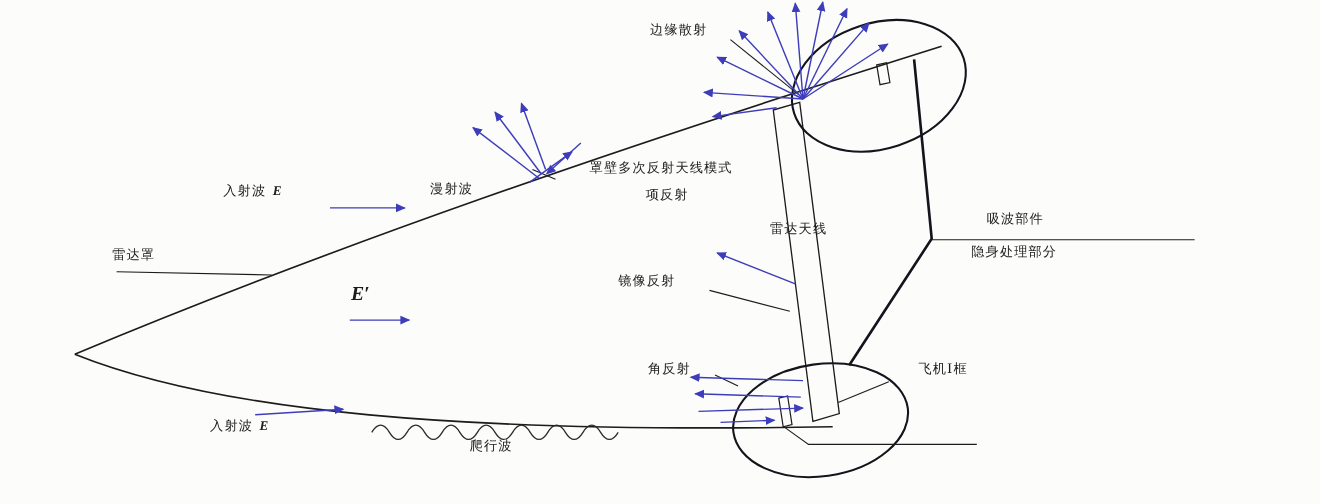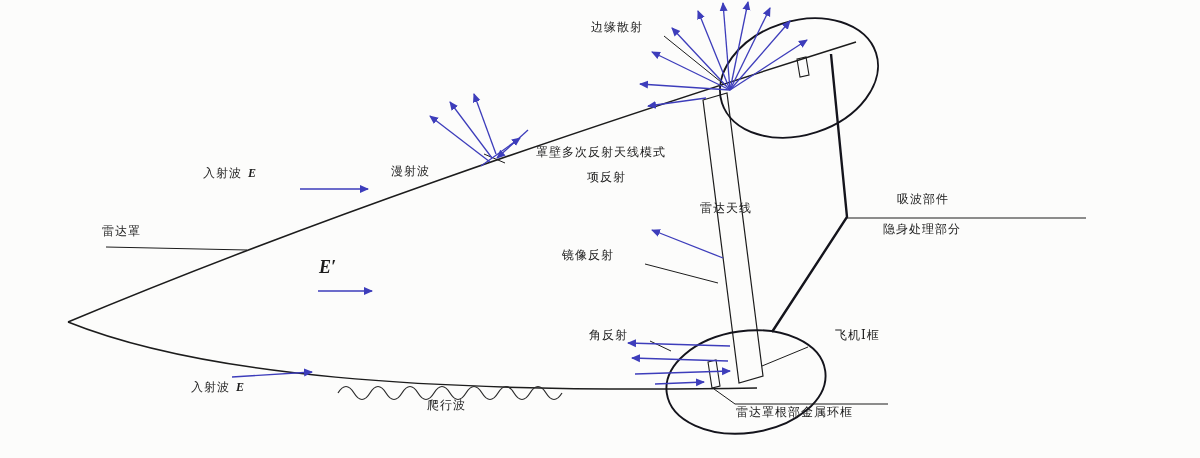--- a/index.html
+++ b/index.html
@@ -101,15 +101,14 @@
   <div class="lbl big-sym" style="left:319px;top:258px;">E′</div>
   <div class="lbl" style="left:562px;top:249px;">镜像反射</div>
   <div class="lbl" style="left:589px;top:329px;">角反射</div>
   <div class="lbl" style="left:810px;top:329px;margin-left:25px;">飞机Ⅰ框</div>
 
   <div class="lbl" style="left:191px;top:381px;">
     <span>入射波</span><span class="sym">E</span>
   </div>
 
   <div class="lbl" style="left:427px;top:399px;">爬行波</div>
-  <div class="lbl" style="left:736px;top:406px;">雷达罩根部金属环框</div>
 
 </div>
 
 </body></html>

